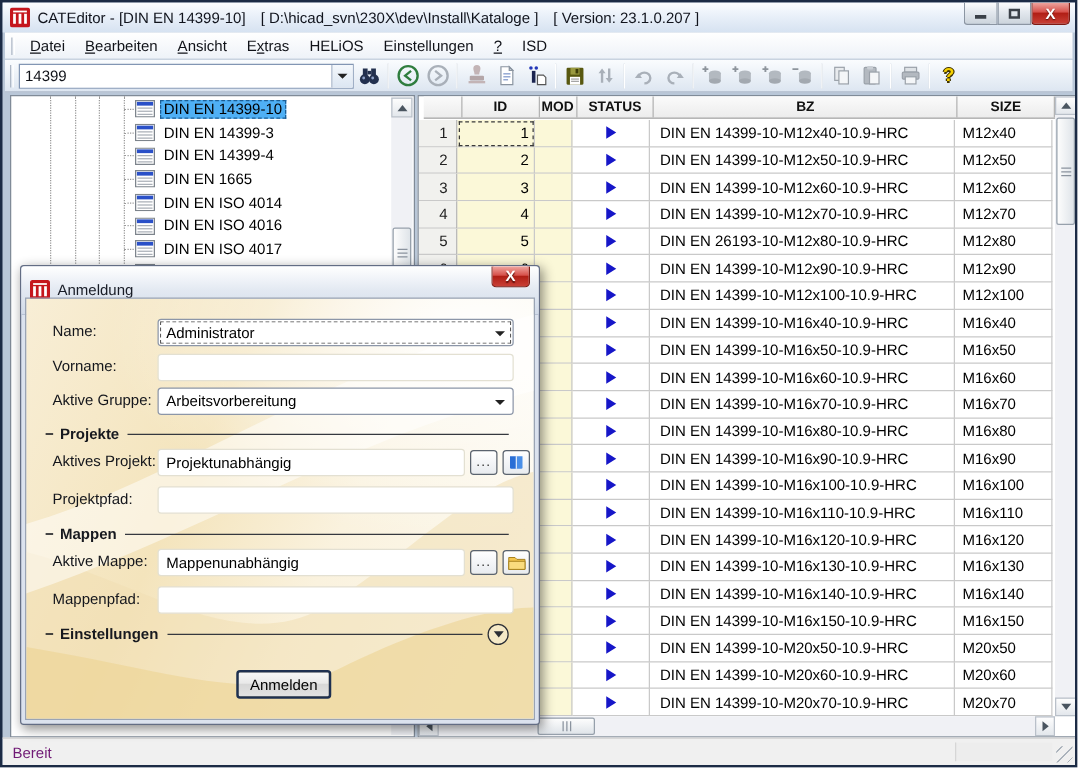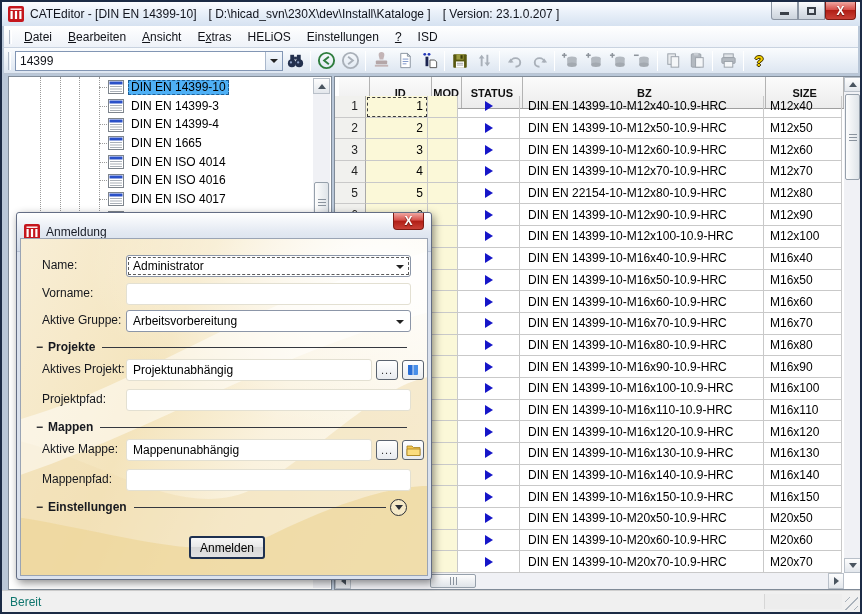--- a/index.html
+++ b/index.html
@@ -65,21 +65,21 @@
   .grip3::before { content:""; display:block; margin-top:2px; border-top:1px solid #8a939e; }
   .grip3.h { width:7px; height:8px; border:none; border-left:1px solid #8a939e; border-right:1px solid #8a939e; }
   .grip3.h::before { margin:0 0 0 2px; border:none; border-left:1px solid #8a939e; height:100%; }
   .tri-u { width:0;height:0;border-left:4px solid transparent;border-right:4px solid transparent;border-bottom:5px solid #4a5560; }
   .tri-d { width:0;height:0;border-left:4px solid transparent;border-right:4px solid transparent;border-top:5px solid #4a5560; }
   .tri-l { width:0;height:0;border-top:4px solid transparent;border-bottom:4px solid transparent;border-right:5px solid #4a5560; }
   .tri-r { width:0;height:0;border-top:4px solid transparent;border-bottom:4px solid transparent;border-left:5px solid #4a5560; }
 
   .grid-panel { position:absolute; left:332px; top:74px; width:528px; height:514px;
     background:#fff; border:1px solid #808b98; overflow:hidden; }
-  .grid-header { position:absolute; left:4px; top:0; right:17px; height:32px; display:flex;
+  .grid-header { position:absolute; left:4px; top:0; right:17px; height:18px; display:flex;
     background:linear-gradient(#fbfbfb,#ececec); border-bottom:1px solid #9f9f9f; }
   .gh { border-right:1px solid #b3b3b3; font-size:11px; font-weight:bold; color:#111;
     display:flex; align-items:center; justify-content:center; }
   .gh.fill { border-right:none; flex:1; }
   .grid-rows { position:absolute; left:0; top:19px; right:17px; bottom:16px; overflow:hidden;
     display:grid; grid-auto-rows:21.7px; }
   .grid-row { display:flex; }
   .gc { border-right:1px solid #c9c9c9; border-bottom:1px solid #c9c9c9; font-size:12px; color:#000;
     display:flex; align-items:center; overflow:hidden; white-space:nowrap; }
   .gc.rn { background:#f1f1ee; border-right:1px solid #a9a9a9; justify-content:flex-end; padding-right:7px; color:#222; }
@@ -89,21 +89,21 @@
   .gc.bz { padding-left:8px; }
   .gc.size { padding-left:6px; }
   .gc.fillc { border:none; flex:1; }
   .grid-rows div.grid-row:first-of-type .gc.id { outline:1px dashed #3a3a3a; outline-offset:-2px; }
   .tri-status { width:0; height:0; border-top:5px solid transparent; border-bottom:5px solid transparent; border-left:8px solid #1616c8; }
   
   .w-rn{width:31px;} .w-id{width:62px;} .w-mod{width:30px;} .w-st{width:62px;} .w-bz{width:244px;} .w-size{width:78px;}
 
   
   .statusbar { position:absolute; left:0; right:0; bottom:0; height:22px; background:#f0f0f0;
-    border-top:1px solid #cfcfcf; display:flex; align-items:center; font-size:12px; color:#0f766e; padding-left:8px; }
+    border-top:1px solid #cfcfcf; display:flex; align-items:center; font-size:12px; color:#701a75; padding-left:8px; }
   .status-pane { position:absolute; right:18px; top:3px; bottom:3px; width:78px; border-left:1px solid #d6d6d6; background:#ededed; }
   .resize-grip { position:absolute; right:2px; bottom:2px; width:13px; height:13px;
     background:repeating-linear-gradient(135deg, transparent 0 3px, #aab2bb 3px 4px, transparent 4px 6px); }
 
   
   .dialog { position:absolute; left:14px; top:210px; width:416px; height:368px; z-index:50;
     background:#dbe2ee; border:1px solid #636d84; border-radius:3px; box-shadow:2px 3px 9px rgba(0,0,0,.45); }
   .dlg-titlebar { position:relative; height:39px; background:linear-gradient(#ffffff,#e3e9f2 50%,#d2dbe9);
     border-bottom:1px solid #b8c2d4; display:flex; align-items:center; padding-left:7px; border-radius:3px 3px 0 0; }
   .dlg-title { font-size:12px; color:#181c26; margin-left:6px; }
@@ -507,21 +507,21 @@
           <div class="gc fillc"></div>
         </div>
 
         <div class="grid-row">
           <div class="gc rn w-rn">5</div>
           <div class="gc id w-id">5</div>
           <div class="gc mod w-mod"></div>
           <div class="gc st w-st">
             <div class="tri-status"></div>
           </div>
-          <div class="gc bz w-bz">DIN EN 22154-10-M12x80-10.9-HRC</div>
+          <div class="gc bz w-bz">DIN EN 26193-10-M12x80-10.9-HRC</div>
           <div class="gc size w-size">M12x80</div>
           <div class="gc fillc"></div>
         </div>
 
         <div class="grid-row">
           <div class="gc rn w-rn">6</div>
           <div class="gc id w-id">6</div>
           <div class="gc mod w-mod"></div>
           <div class="gc st w-st">
             <div class="tri-status"></div>

